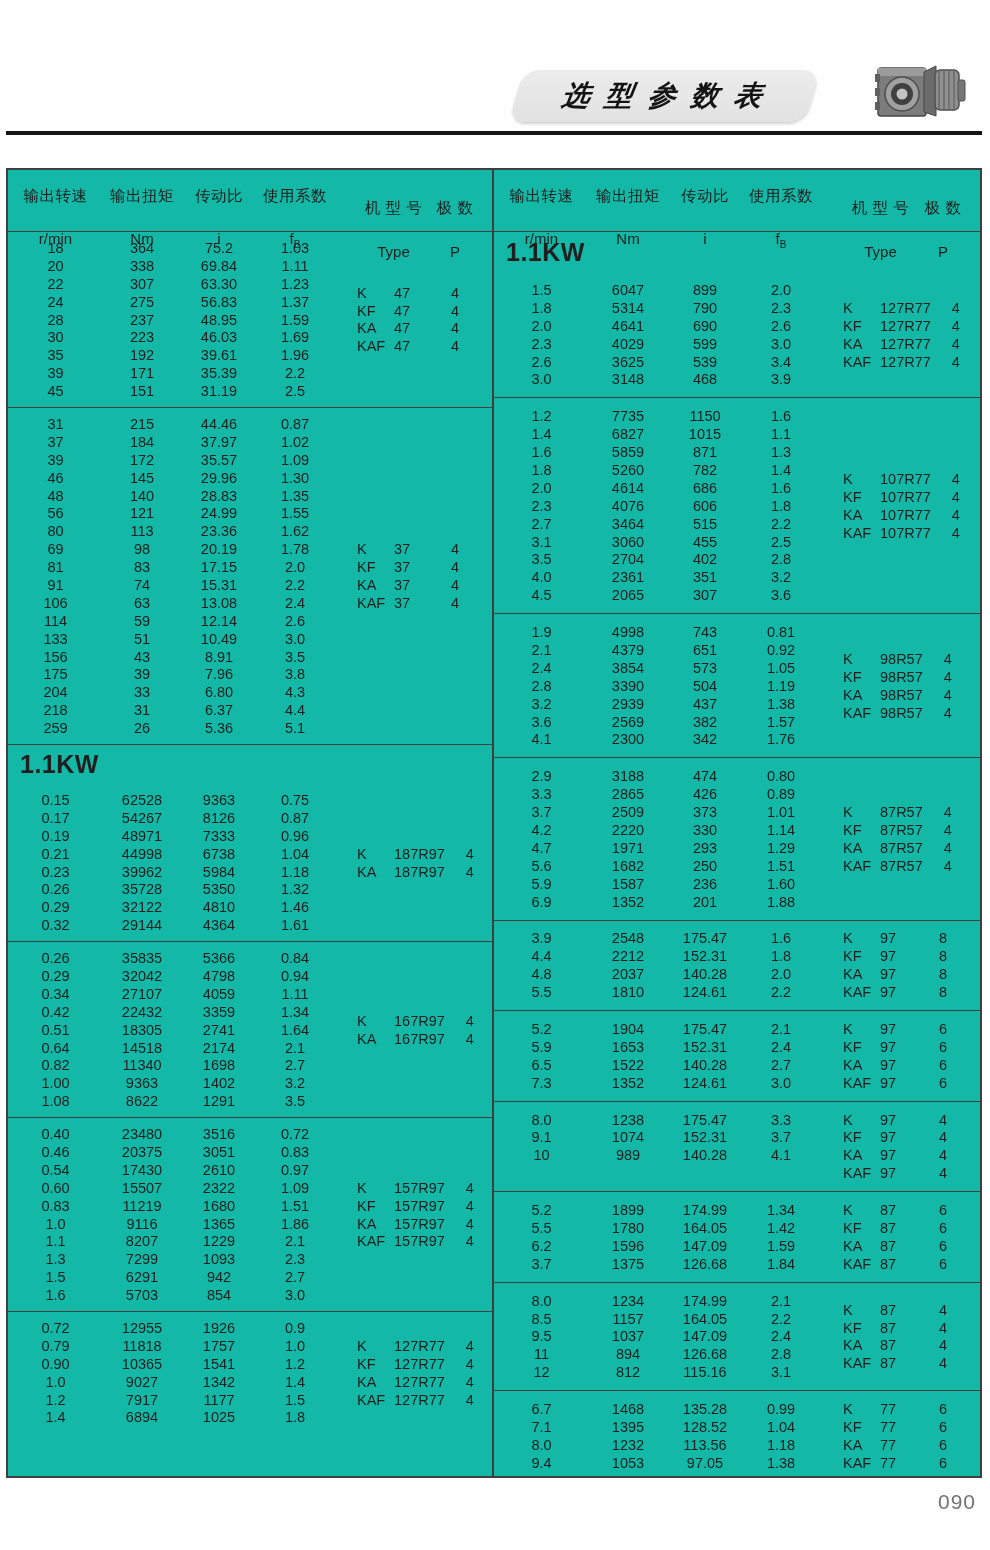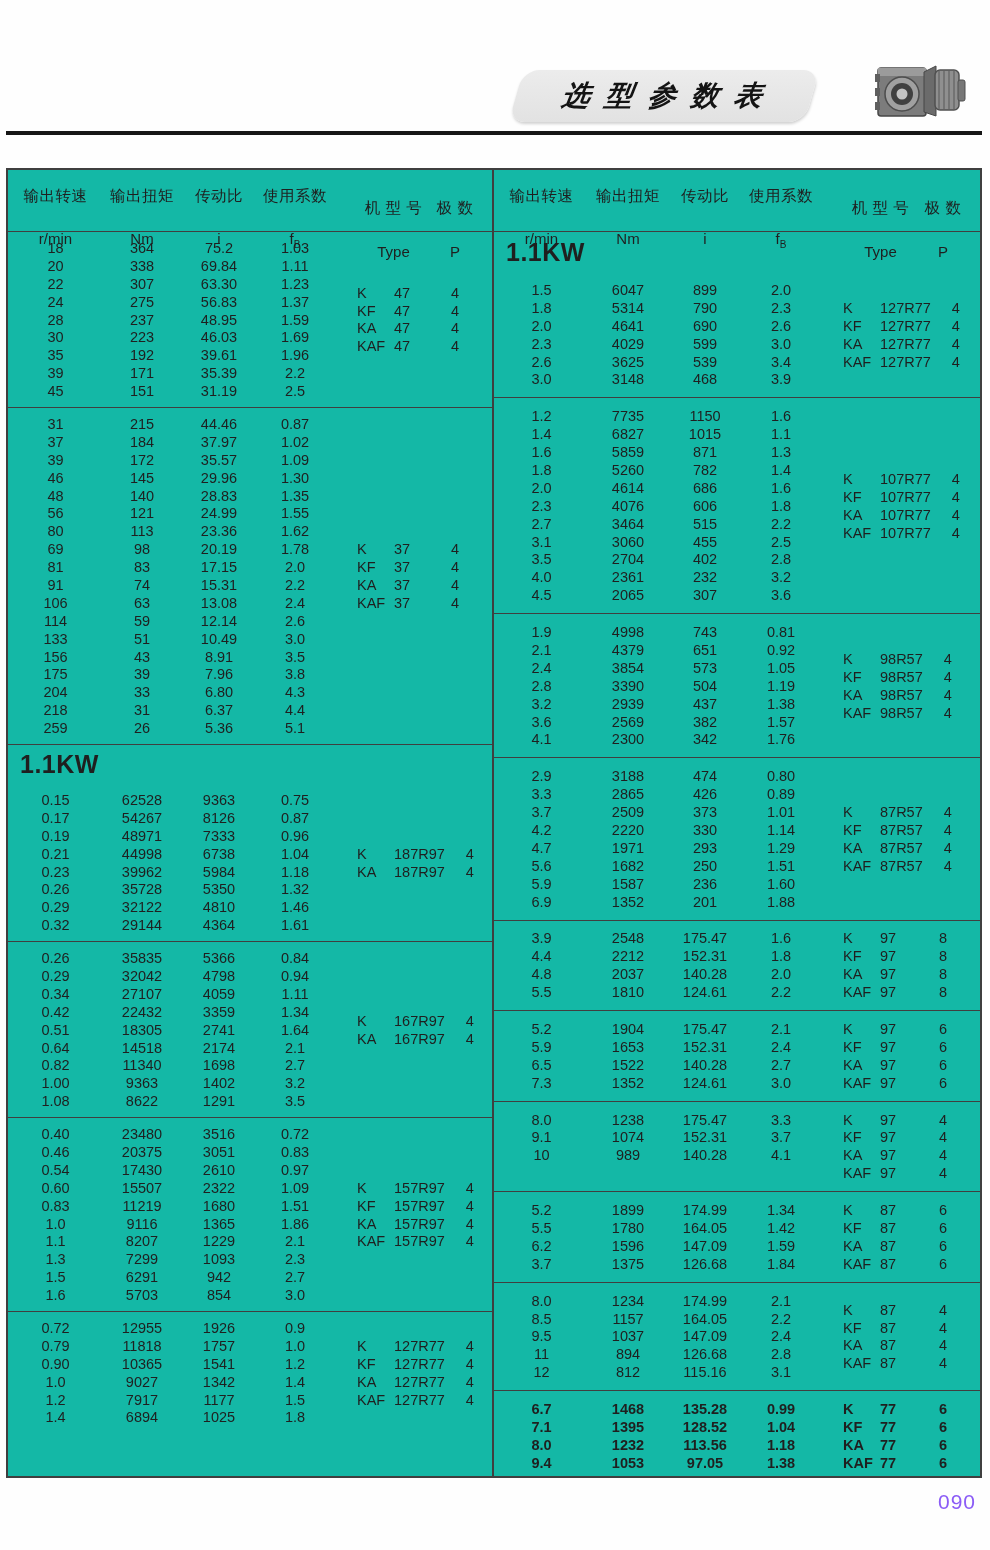--- a/index.html
+++ b/index.html
@@ -64,39 +64,39 @@
   .type-hdr-poles { width: 50px; text-align: center; white-space: nowrap; }
   .col-body { flex: 1; overflow: hidden; }
   .sep { border-top: 1.5px solid #3f3f3f; }
   .power-label {
     height: 40px; display: flex; align-items: center;
     padding-left: 12px;
     font-size: 25px; font-weight: bold; letter-spacing: 0.5px;
   }
   .block { display: flex; padding: 9px 0; }
   .tcol-left .block { padding: 7px 0; }
-  #right-col .block:last-child { padding-bottom: 30px; font-weight: bold; }
+  #right-col .block:last-child { padding-bottom: 30px; }
   .nums-rows { width: 325px; }
   .drow {
     display: grid; grid-template-columns: 95px 78px 76px 76px;
     height: 17.9px; align-items: center;
     font-size: 14.5px;
   }
   .types { flex: 1; display: flex; flex-direction: column; justify-content: center; }
   .trow {
     display: flex; align-items: center;
     height: 17.9px; padding: 0 12px 0 24px;
     font-size: 14.5px;
   }
   .tmodel { width: 37px; }
   .tsize { flex: 1; text-align: left; }
   .tpoles { width: 50px; text-align: center; }
   .pageno {
     position: absolute; right: 14px; top: 1490px;
-    font-size: 21px; letter-spacing: 1px; color: #8b5cf6;
+    font-size: 21px; letter-spacing: 1px; color: #737373;
   }
 </style>
 </head>
 <body>
 
 <div class="page">
 
   <div class="banner">
     <span class="banner-text">选 型 参 数 表</span>
   </div>
@@ -794,21 +794,21 @@
               </div>
               <div class="drow">
                 <span class="cell">3.5</span>
                 <span class="cell">2704</span>
                 <span class="cell">402</span>
                 <span class="cell">2.8</span>
               </div>
               <div class="drow">
                 <span class="cell">4.0</span>
                 <span class="cell">2361</span>
-                <span class="cell">232</span>
+                <span class="cell">351</span>
                 <span class="cell">3.2</span>
               </div>
               <div class="drow">
                 <span class="cell">4.5</span>
                 <span class="cell">2065</span>
                 <span class="cell">307</span>
                 <span class="cell">3.6</span>
               </div>
             </div>
             <div class="types">

